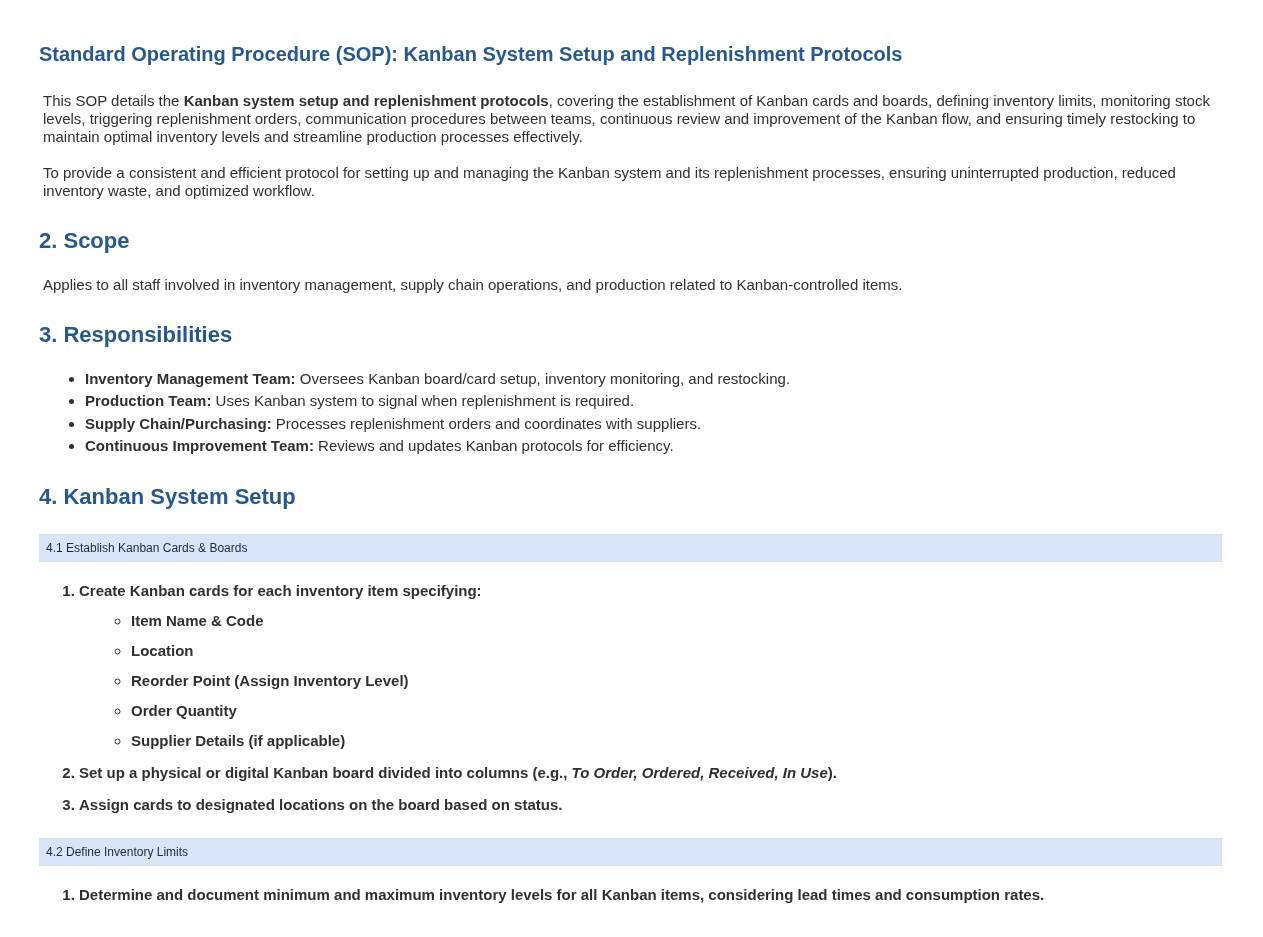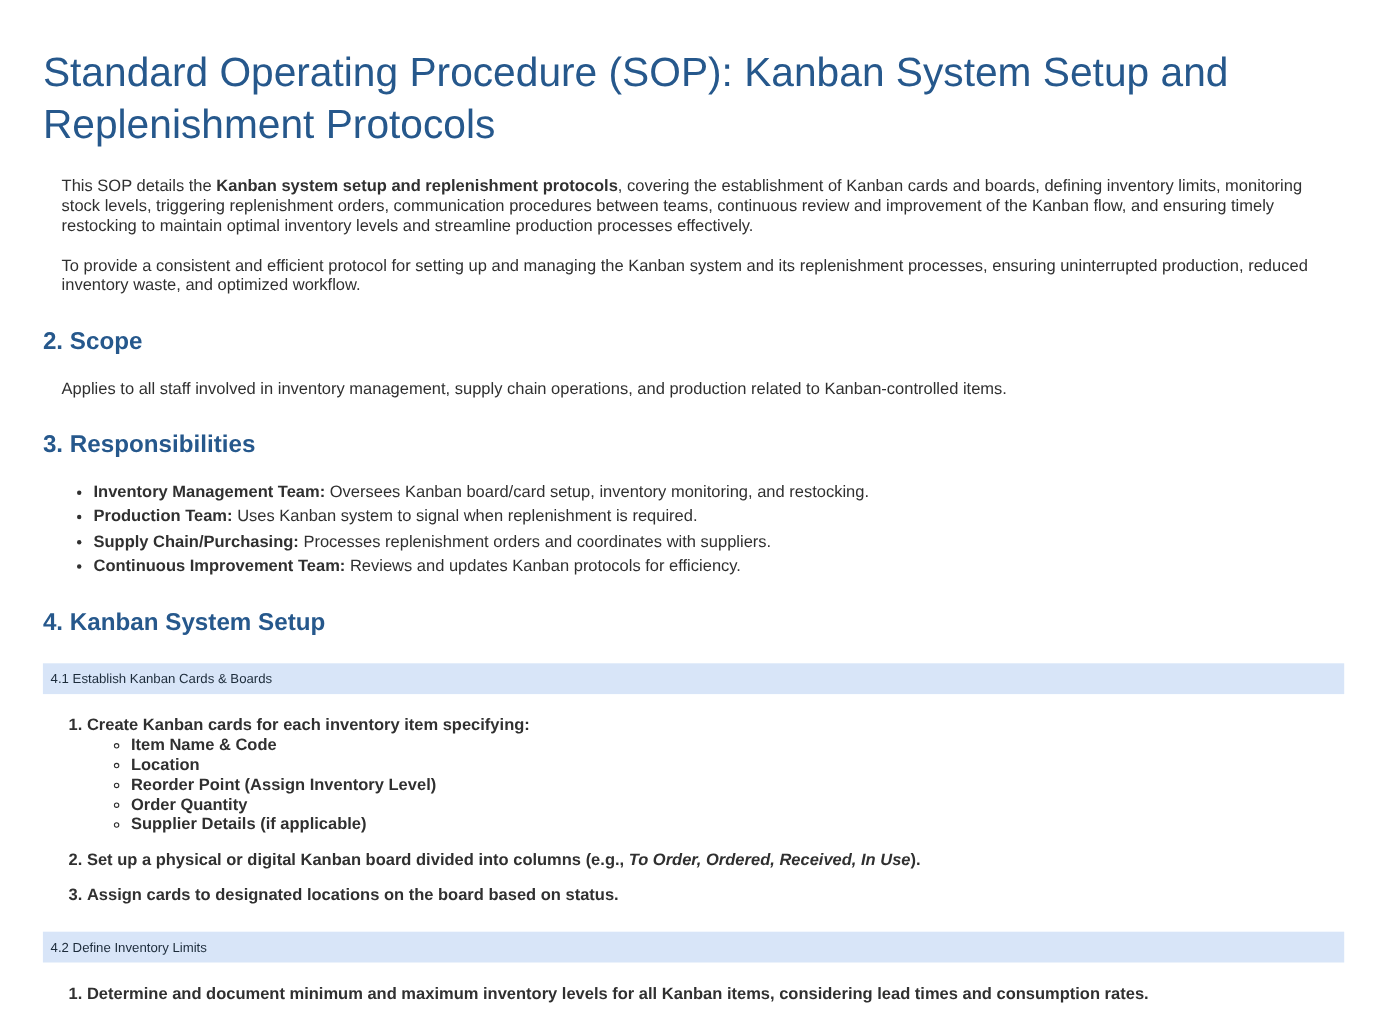--- a/index.html
+++ b/index.html
@@ -19,35 +19,35 @@
     height: 937px;
     overflow: hidden;
     font-family: "Liberation Sans", sans-serif;
     color: var(--body-text);
   }
   .page {
     padding: 20px 41px 0 39px;
   }
   h1 {
     color: var(--heading);
-    font-size: 37px;
+    font-size: 20px;
     line-height: 1.28;
-    font-weight: normal;
+    font-weight: bold;
     margin: 22px 0 24px 0;
   }
   h2 {
     color: var(--heading);
     font-size: 22px;
     font-weight: bold;
     margin: 28px 0 22px 0;
   }
   p {
     font-size: 15px;
     line-height: 18px;
-    margin: 0 0 18px 17px;
+    margin: 0 0 18px 4px;
   }
   ul.resp-list {
     margin: 20px 0 24px 0;
     padding-left: 42px;
     font-size: 15px;
     line-height: 18.5px;
     list-style-type: disc;
   }
   ul.resp-list > li { margin: 4px; }
   .banner {
@@ -65,21 +65,21 @@
     padding-left: 40px;
     list-style-type: decimal;
   }
   ol.steps > li { margin: 0 0 14px 0; font-weight: bold; }
   ol.steps ul.sub-list {
     list-style-type: circle;
     margin: 0;
     padding-left: 40px;
     line-height: 18px;
   }
-  ol.steps ul.sub-list > li { margin: 0; }
+  ol.steps ul.sub-list > li { margin: 12px; }
   strong { font-weight: bold; }
   em { font-style: italic; }
 </style>
 </head>
 <body>
 
 <div class="page">
 
   <h1>Standard Operating Procedure (SOP): Kanban System Setup and Replenishment Protocols</h1>
 

